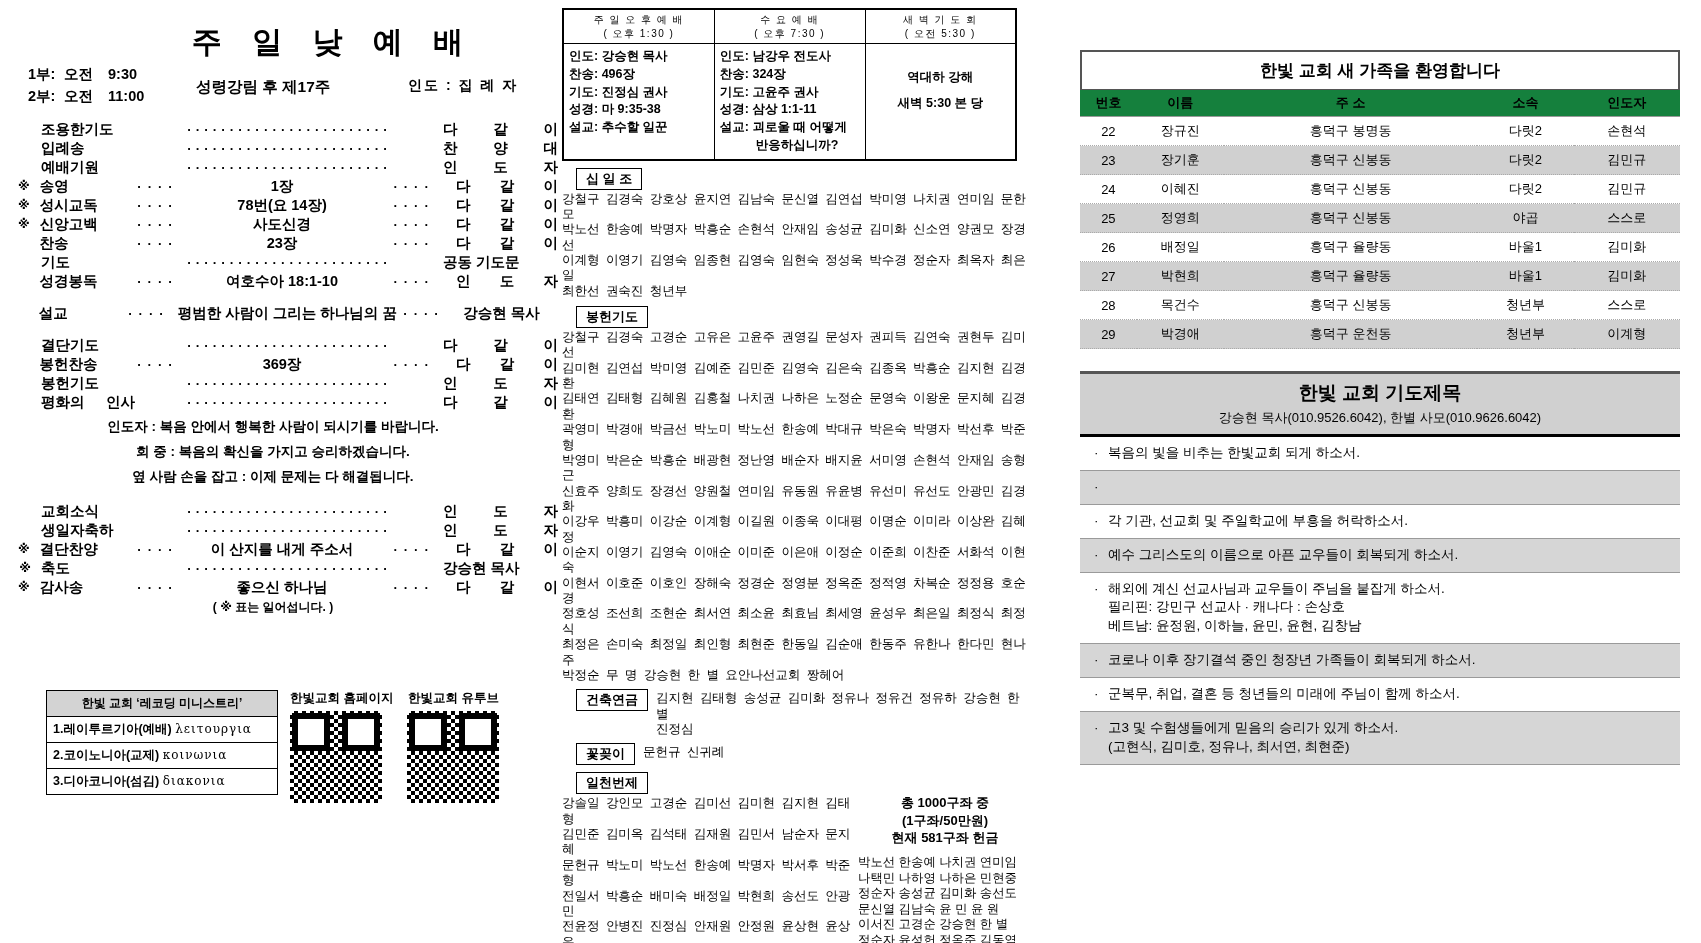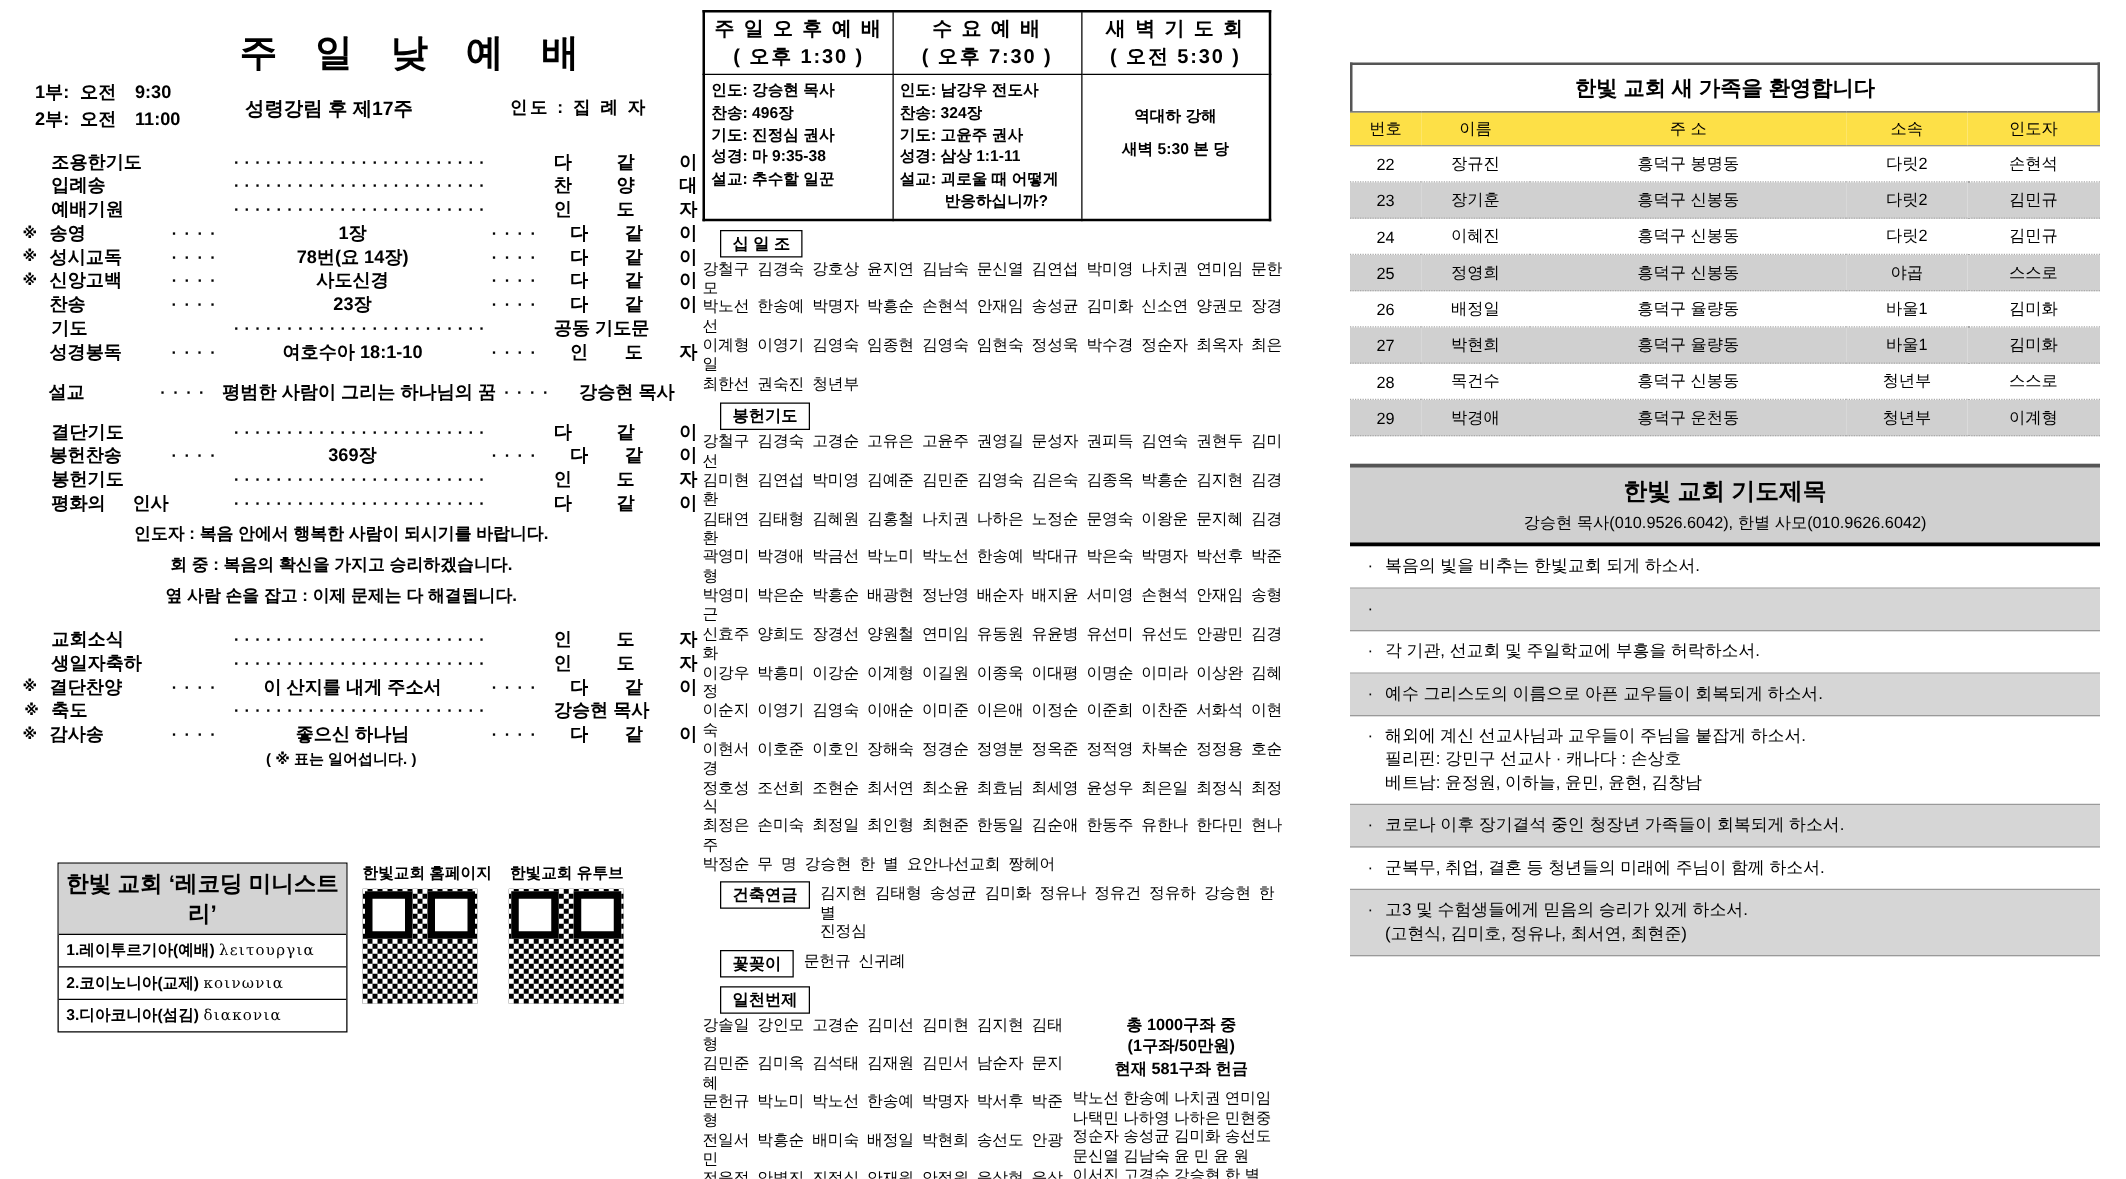--- a/index.html
+++ b/index.html
@@ -62,21 +62,21 @@
   .orow .who.plain { text-align-last: left; }
 
   .resp { text-align: center; font-size: 13.5px; font-weight: bold; line-height: 1.85; margin-top: 3px; padding-right:30px;}
   .footnote { text-align: center; font-size: 12px; font-weight: bold; margin-top: 2px; padding-right: 30px;}
 
   
   .rec-wrap { position: absolute; left: 28px; top: 690px; display: flex; align-items: flex-start; }
   .rec-box { border: 1.6px solid #000; width: 232px; }
   .rec-box .rh {
     background: #d3d3d3; border-bottom: 1.6px solid #000;
-    text-align: center; font-weight: bold; font-size: 18px; padding: 4px 0;
+    text-align: center; font-weight: bold; font-size: 12px; padding: 4px 0;
   }
   .rec-box .ri {
     border-bottom: 1px solid #000; font-size: 12.5px; font-weight: bold;
     padding: 4px 6px;
   }
   .rec-box .ri:last-child { border-bottom: none; }
   .rec-box .gk { font-family: "DejaVu Serif", serif; font-weight: normal; font-size: 12px; letter-spacing: 1px;}
   .qr-group { display: flex; margin-left: 12px; }
   .qr-item { text-align: center; margin-right: 14px; }
   .qr-item .ql { font-size: 12.5px; font-weight: bold; margin-bottom: 4px; }
@@ -87,21 +87,21 @@
   .qr::before, .qr::after {
      content:''; position:absolute; width:26px; height:26px; background:#fff;
      border:6px solid #000; }
   .qr::before { left:2px; top:2px; }
   .qr::after  { right:2px; top:2px; }
 
   
   .svc-table { width: 455px; border-collapse: collapse; border: 2px solid #000; }
   .svc-table th, .svc-table td { border: 1px solid #000; vertical-align: top; }
   .svc-table th {
-     text-align: center; font-size: 16px; font-weight: bold; padding: 3px 2px; line-height:1.35;
+     text-align: center; font-size: 10px; font-weight: normal; padding: 3px 2px; line-height:1.35;
      letter-spacing: 1.5px;
   }
   .svc-table td { font-size: 12.5px; font-weight: bold; padding: 4px 5px; line-height: 1.42; }
   .svc-table td.ctr { text-align: center; padding-top: 20px; line-height: 2.1; }
   .svc-table .ind { padding-left: 36px; text-indent: 0; display:block; }
 
   .sec { margin-top: 7px; }
   .sec-tag {
      display: inline-block; border: 1.6px solid #000; padding: 1px 9px;
      font-size: 13px; font-weight: bold; margin-left: 14px;
@@ -117,21 +117,21 @@
   .ilban-wrap { display: flex; align-items: flex-start; }
   .ilban-left { width: 290px; }
   .ilban-right { flex: 1; font-size: 12.4px; line-height: 1.25; padding-left: 6px;}
   .gucha { text-align: center; font-size: 13px; font-weight: bold; line-height: 1.35; margin-bottom: 8px; }
   .fam-table { width: 600px; border-collapse: collapse; }
   .fam-table caption {
      border: 2px solid #555; border-bottom: none; background: #fff;
      font-size: 17px; font-weight: bold; padding: 7px 0; text-align: center;
   }
   .fam-table th {
-     background: #fde047; font-size: 13px; font-weight: normal; padding: 4px 0;
+     background: #15803d; font-size: 13px; font-weight: bold; padding: 4px 0;
      border-top: 1.5px solid #555; border-bottom: 1px solid #999;
   }
   .fam-table td { font-size: 13px; padding: 5px 0; text-align: center; border-bottom: 1px dotted #aaa; }
   .fam-table tr.alt td { background: #d0d0d0; }
   .fam-table .c-no { width: 56px; }
   .fam-table .c-nm { width: 86px; }
   .fam-table .c-ad { width: 250px; }
   .fam-table .c-gr { width: 95px; }
   .fam-table .c-ld { width: 105px; }
 

